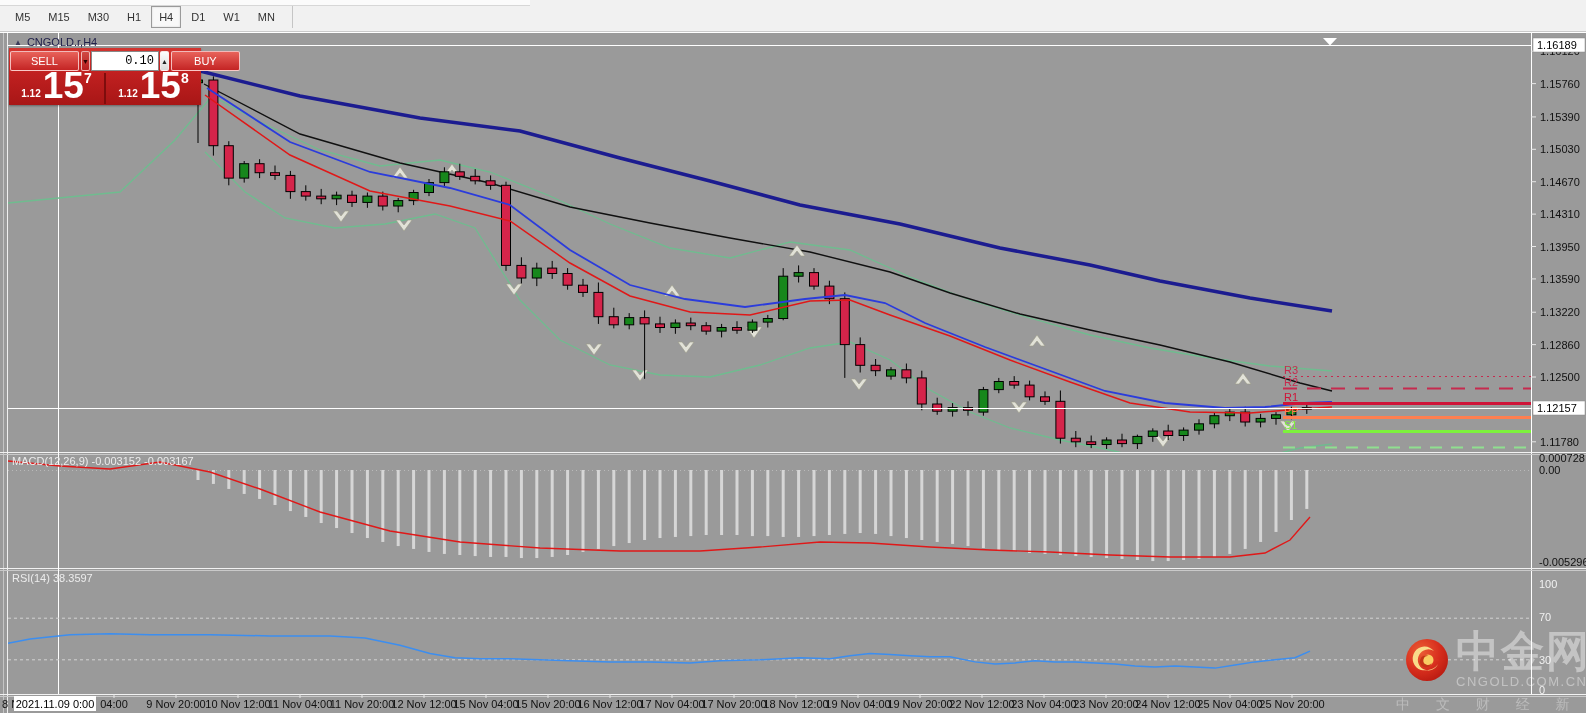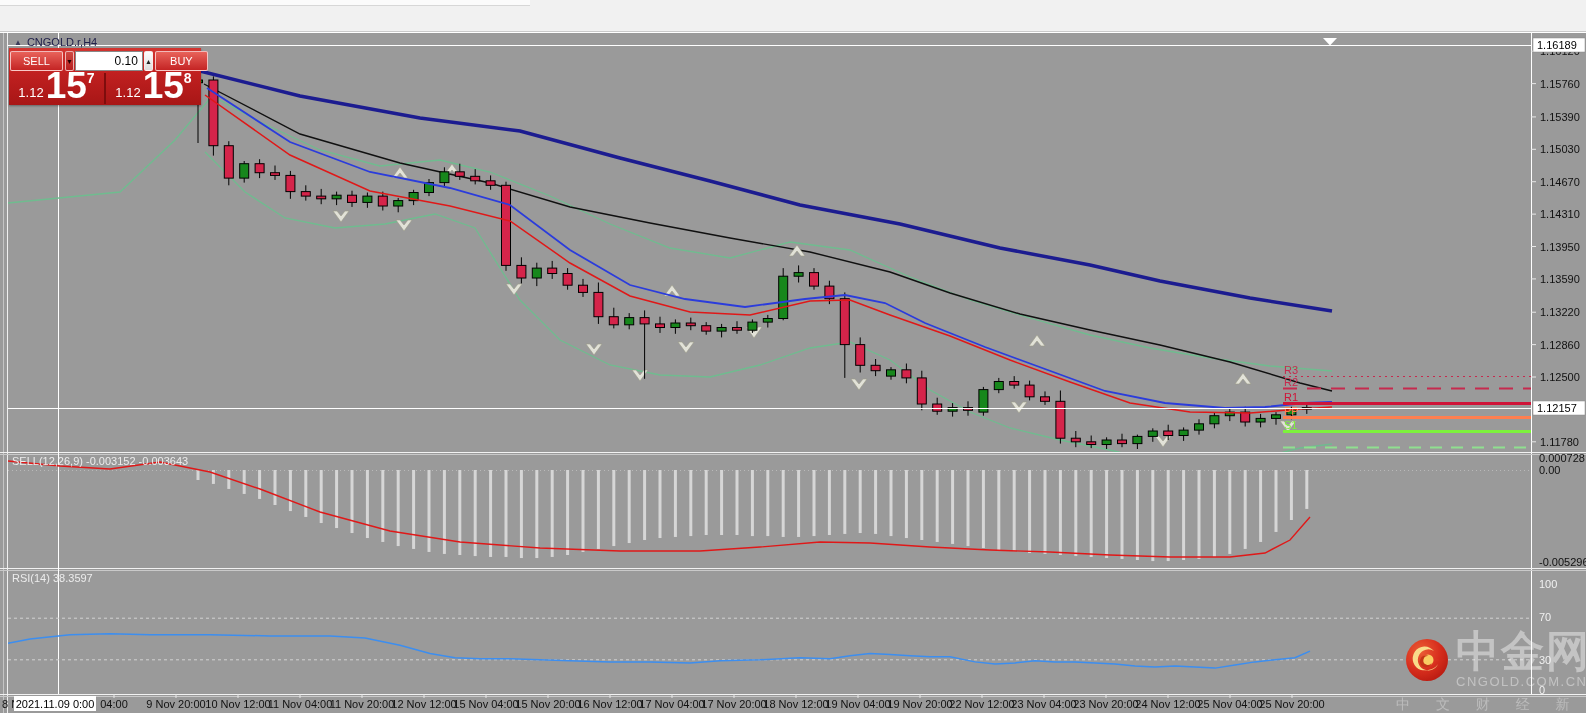--- a/index.html
+++ b/index.html
@@ -19,35 +19,35 @@
   
   #cv{position:absolute;left:0;top:0;}
   .chart-title{position:absolute;left:14px;top:36px;font-size:11px;color:#20204a;
                display:flex;align-items:center;gap:5px;z-index:5;}
   .chart-title .tri{font-size:8px;color:#3a3a5a;}
   
   .panel{position:absolute;left:9px;top:48px;width:192px;height:57px;z-index:6;
          background:linear-gradient(180deg,#d23530 0%,#c02020 45%,#a81616 100%);
          box-shadow:0 1px 2px rgba(0,0,0,.35);}
   .prow1{position:absolute;left:0;top:2px;width:192px;height:22px;display:flex;align-items:center;}
-  .btn-trade{flex:0 0 auto;width:53px;height:20px;margin:0 1px;
+  .btn-trade{flex:0 0 auto;width:69px;height:20px;margin:0 1px;
          background:linear-gradient(180deg,#e8625a,#c42424);
          border:1px solid rgba(255,235,235,.75);border-radius:2px;
          color:#fff;font-size:11px;font-family:"Liberation Sans",sans-serif;padding:0;}
   .spin{width:19px;height:20px;border:1px solid rgba(255,235,235,.7);border-radius:2px;
         font-size:7px;padding:0;margin:0 1px;}
   .spin.dn{background:linear-gradient(180deg,#d04a44,#b51d1d);color:#2a0000;}
   .spin.up{background:linear-gradient(180deg,#fdfdfd,#dcdcdc);color:#222;}
   .vol{width:58px;height:18px;border:1px solid #888;background:#fff;color:#000;
-       font-size:12px;text-align:right;padding:0 4px;font-family:Liberation Sans, sans-serif;}
+       font-size:12px;text-align:right;padding:0 4px;font-family:Liberation Mono, monospace;}
   .prow2{position:absolute;left:0;top:25px;width:192px;height:31px;display:flex;}
   .px{flex:1;display:flex;align-items:flex-end;justify-content:center;color:#fff;
       padding-bottom:2px;}
   .px.sellpx{border-right:2px solid #7e0d0d;}
-  .px .sm{font-size:13px;font-weight:normal;margin-right:2px;line-height:1;padding-bottom:3px;}
+  .px .sm{font-size:10px;font-weight:bold;margin-right:2px;line-height:1;padding-bottom:3px;}
   .px .big{font-size:37px;font-weight:bold;line-height:0.9;}
   .px .sup{font-size:14px;font-weight:bold;line-height:1;align-self:flex-start;margin-top:-2px;}
   
   .indlabel{position:absolute;font-size:11px;color:#ececec;z-index:4;}
   
   .watermark{position:absolute;left:1404px;top:630px;z-index:7;pointer-events:none;}
   .wrow{display:flex;align-items:center;}
   .wlogo{width:46px;height:46px;margin-right:6px;opacity:.95;}
   .wcn{font-size:43px;font-weight:bold;color:rgba(255,255,255,.42);line-height:1;
        letter-spacing:2px;white-space:nowrap;}
@@ -433,20 +433,31 @@
       <text x="1230" y="708" text-anchor="middle" font-size="11" font-family="&quot;Liberation Sans&quot;,sans-serif" fill="#111">25 Nov 04:00</text>
       <line x1="1292" y1="694" x2="1292" y2="698" stroke="#e8e8e8"></line>
       <text x="1292" y="708" text-anchor="middle" font-size="11" font-family="&quot;Liberation Sans&quot;,sans-serif" fill="#111">25 Nov 20:00</text>
       <rect x="14" y="696" width="82" height="15" fill="#fff"></rect>
       <text x="55" y="708" text-anchor="middle" font-size="11" font-family="&quot;Liberation Sans&quot;,sans-serif" fill="#000">2021.11.09 0:00</text>
     </g>
   </svg>
 
 <div class="toolbar">
   <div class="topstrip"></div>
+  <div class="tfbtns" id="tfbtns">
+      <button class="tfbtn">M5</button>
+      <button class="tfbtn">M15</button>
+      <button class="tfbtn">M30</button>
+      <button class="tfbtn">H1</button>
+      <button class="tfbtn sel">H4</button>
+      <button class="tfbtn">D1</button>
+      <button class="tfbtn">W1</button>
+      <button class="tfbtn">MN</button>
+      <div class="tbsep"></div>
+    </div>
 </div>
 
 <div class="chart-title">
   <span class="tri">▲</span>
   <span>CNGOLD.r,H4</span>
 </div>
 
 <div class="panel">
   <div class="prow1">
     <button class="btn-trade">SELL</button>
@@ -463,23 +474,23 @@
     </div>
     <div class="px buypx">
       <span class="sm">1.12</span>
       <span class="big">15</span>
       <span class="sup">8</span>
     </div>
   </div>
 </div>
 
 <div class="indlabel" style="left:12px;top:455px;">
-  <span>SELL(12,26,9)</span>
+  <span>MACD(12,26,9)</span>
   <span>-0.003152</span>
-  <span>-0.003643</span>
+  <span>-0.003167</span>
 </div>
 <div class="indlabel" style="left:12px;top:572px;text-align:center;">
   <span>RSI(14)</span>
   <span>38.3597</span>
 </div>
 
 <div class="watermark">
   <div class="wrow">
     <svg class="wlogo" viewBox="0 0 46 46">
       <defs>

